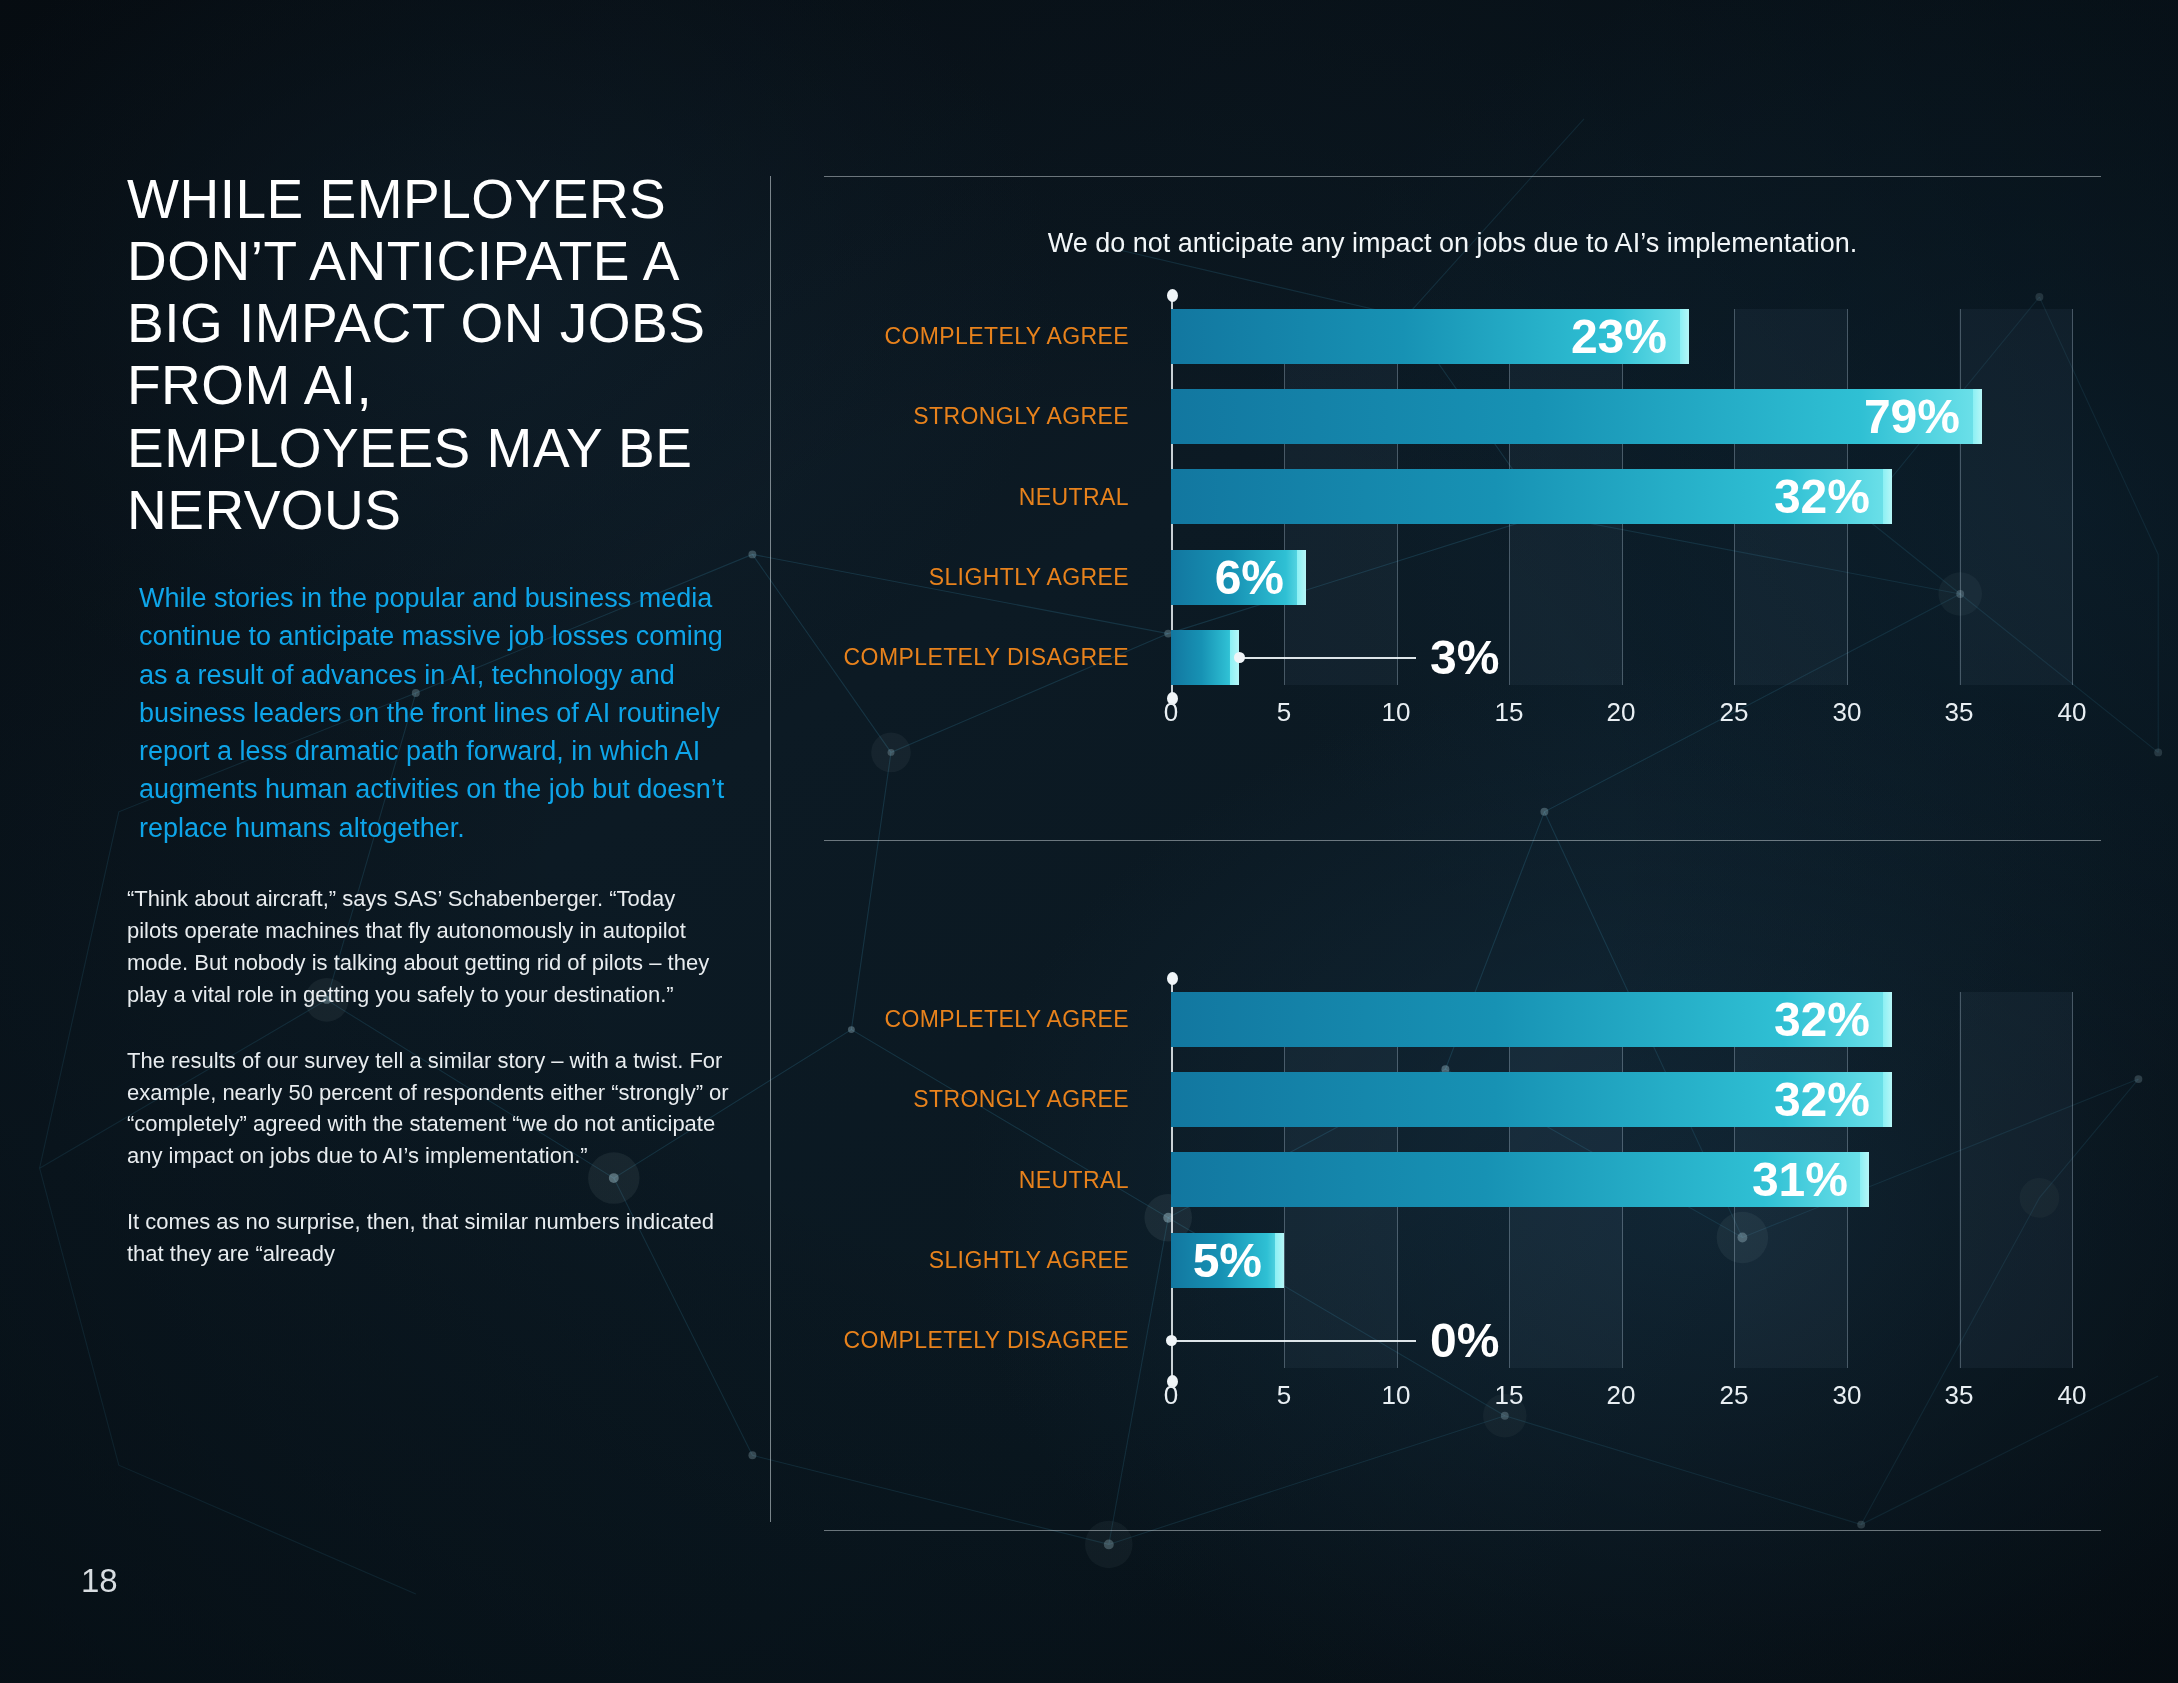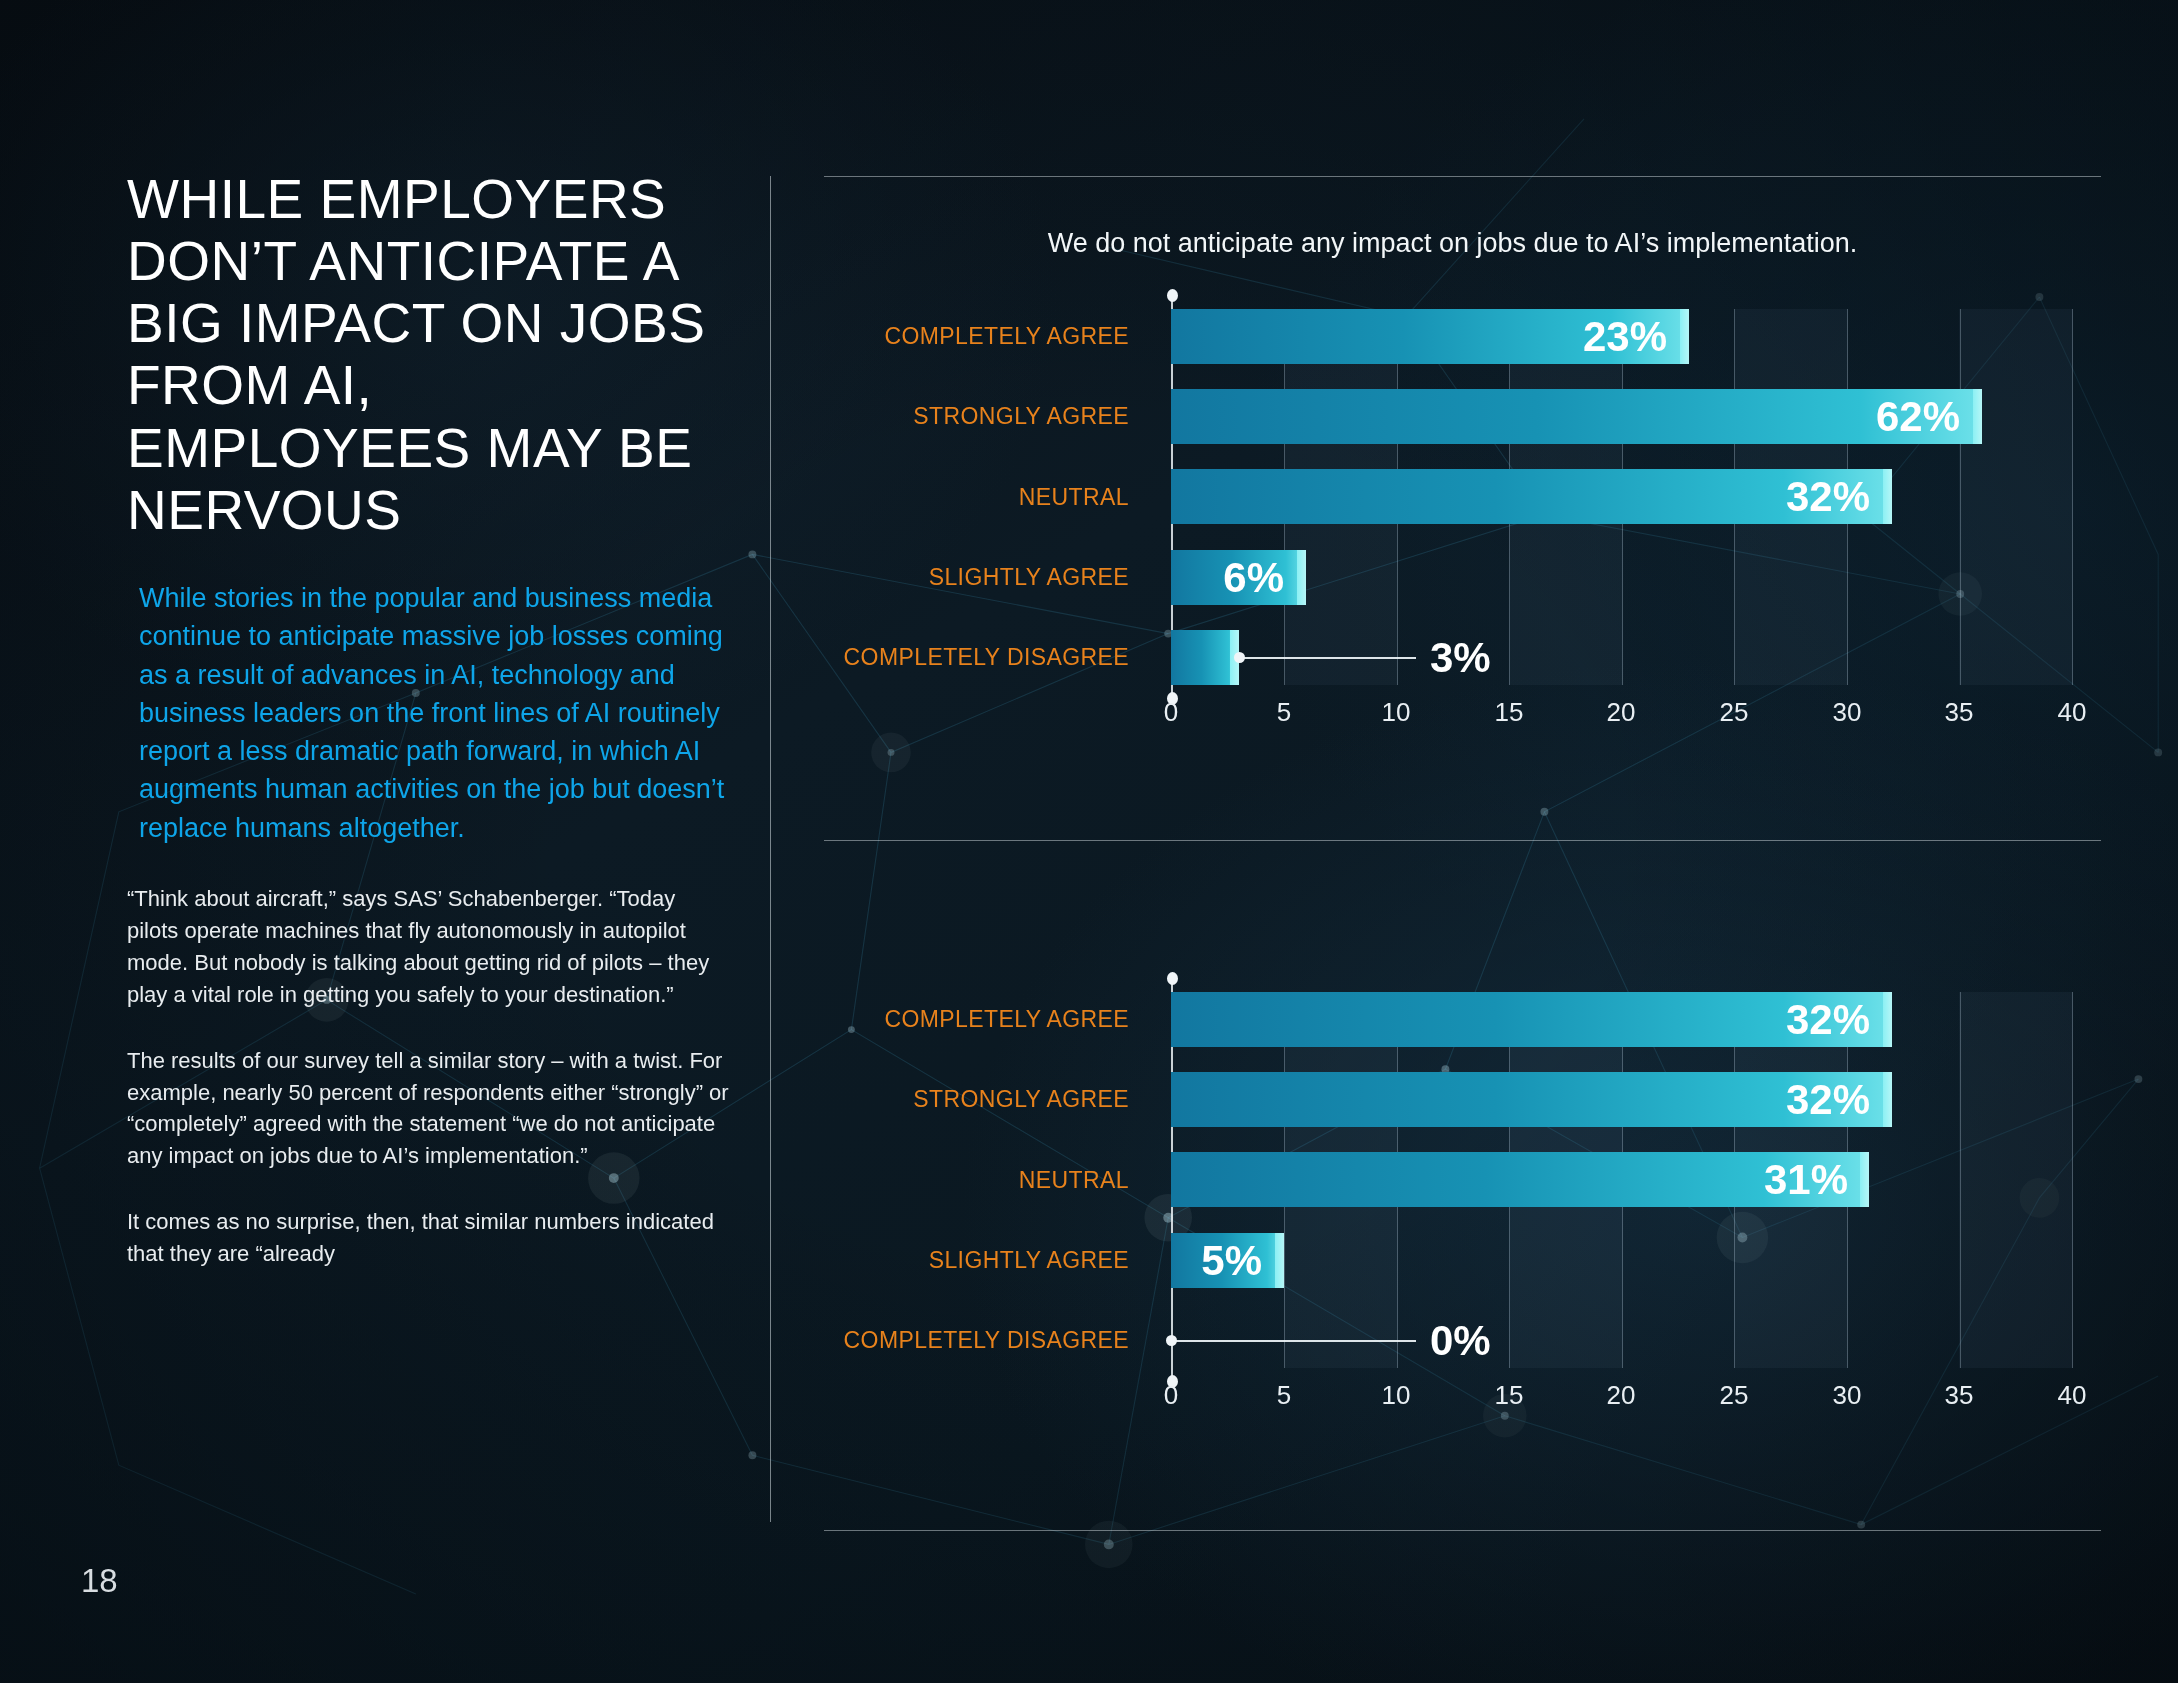--- a/index.html
+++ b/index.html
@@ -116,21 +116,21 @@
   .bar{
     position:absolute;left:0;top:0;height:55px;
     background:linear-gradient(90deg,#1277a0 0%, #1792b4 45%, #2fc0d4 85%, #6fe2ea 100%);
   }
   .bar-cap{
     position:absolute;top:0;height:55px;width:9px;
     background:linear-gradient(90deg,#8bf0f4 0%, #b6f6f7 100%);
   }
   .bar-val{
     position:absolute;top:0;height:55px;line-height:55px;
-    color:#ffffff;font-size:42px;font-weight:700;
+    color:#ffffff;font-size:48px;font-weight:700;
     white-space:nowrap;
   }
   .bar-val.inside{right:22px;}
   .bar-val.outside{left:0;padding-left:18px;}
 
   
   .leader{
     position:absolute;top:27px;height:2px;background:rgba(240,246,250,.92);
   }
   .leader-dot{
@@ -260,21 +260,21 @@
         <div class="axis-dot top"></div>
         <div class="axis-dot bot"></div>
         <div class="bar-row" style="position: absolute; left: 0px; top: 0px; width: 901px;">
           <div class="bar" style="width: 518px;"></div>
           <div class="bar-cap" style="left: 509px;"></div>
           <div class="bar-val inside" style="right: 405px;">23%</div>
         </div>
         <div class="bar-row" style="position: absolute; left: 0px; top: 80px; width: 901px;">
           <div class="bar" style="width: 811px;"></div>
           <div class="bar-cap" style="left: 802px;"></div>
-          <div class="bar-val inside" style="right: 112px;">62%</div>
+          <div class="bar-val inside" style="right: 112px;">79%</div>
         </div>
         <div class="bar-row" style="position: absolute; left: 0px; top: 160px; width: 901px;">
           <div class="bar" style="width: 721px;"></div>
           <div class="bar-cap" style="left: 712px;"></div>
           <div class="bar-val inside" style="right: 202px;">32%</div>
         </div>
         <div class="bar-row" style="position: absolute; left: 0px; top: 241px; width: 901px;">
           <div class="bar" style="width: 135px;"></div>
           <div class="bar-cap" style="left: 126px;"></div>
           <div class="bar-val inside" style="right: 788px;">6%</div>

